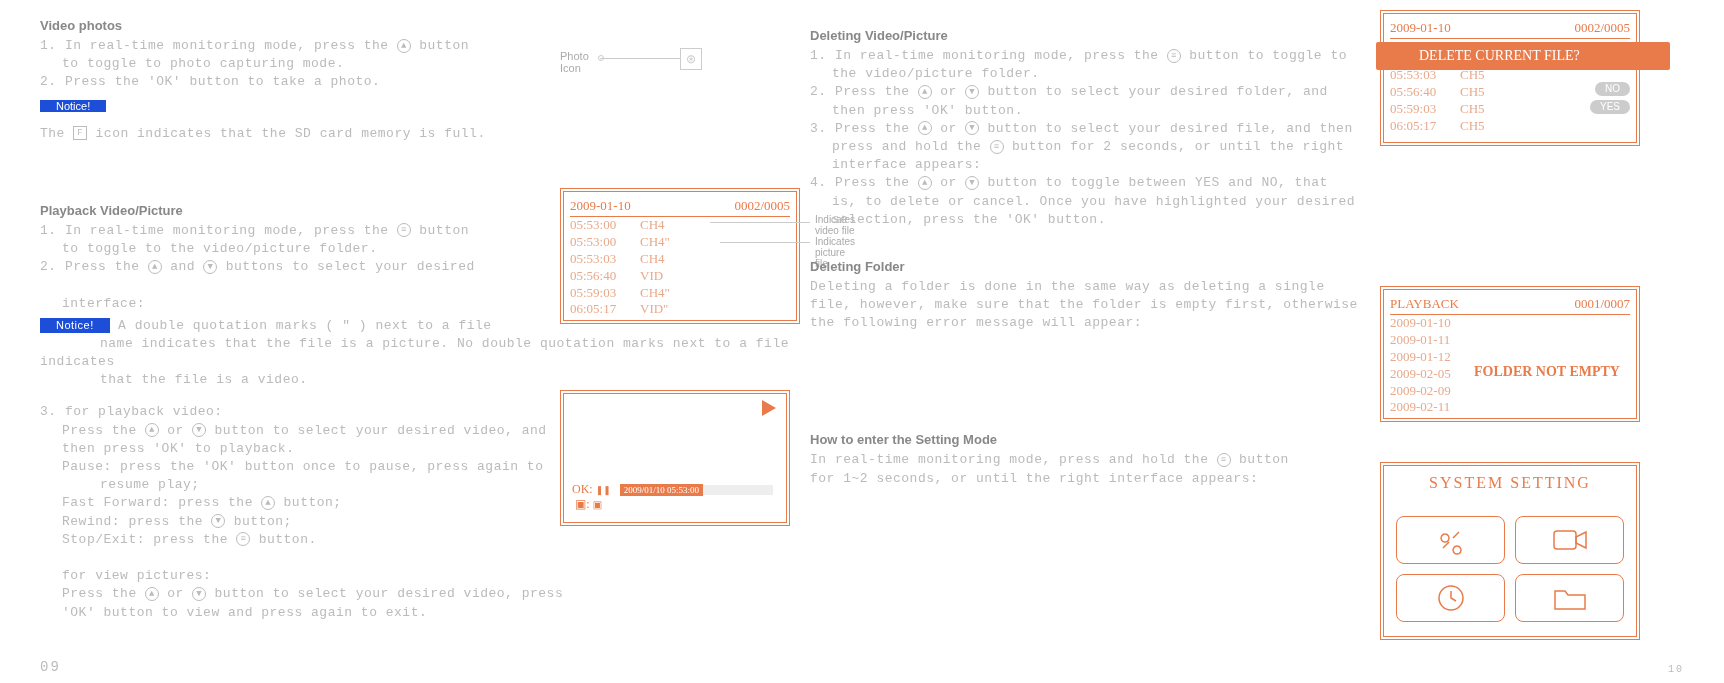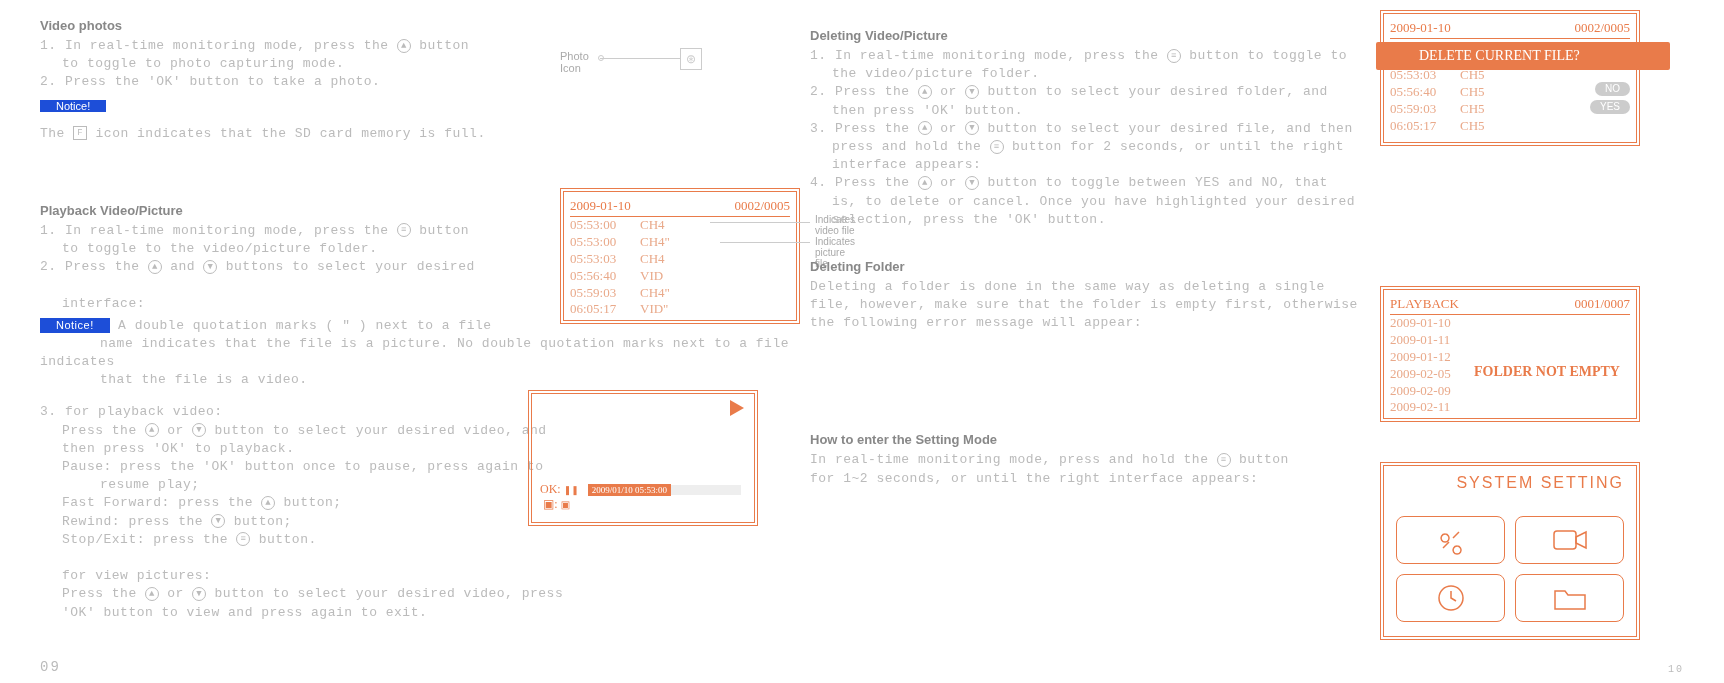--- a/index.html
+++ b/index.html
@@ -11,21 +11,21 @@
     background: #fff;
     width: 1724px;
     height: 683px;
     position: relative;
     font-size: 13px;
   }
   .page-left { position: absolute; left: 40px; top: 0; width: 760px; }
   .page-right { position: absolute; left: 810px; top: 10px; width: 560px; }
   .illustrations { position: absolute; left: 1380px; top: 10px; width: 320px; }
   .playback-illustration { position: absolute; left: 560px; top: 188px; width: 240px; }
-  .player-illustration { position: absolute; left: 528px; top: 390px; width: 230px; height: 150px; }
+  .player-illustration { position: absolute; left: 560px; top: 390px; width: 230px; height: 150px; }
 
   .section-title { font-weight: bold; color: #888; font-size: 13px; margin-top: 18px; margin-bottom: 4px; }
   .para { font-family: "Courier New", monospace; color: #bbb; font-size: 13px; line-height: 1.4; letter-spacing: 0.5px; }
   .indent { padding-left: 22px; }
   .indent2 { padding-left: 60px; }
   .notice { display: inline-block; background: #1d4ed8; color: #fff; padding: 0 16px; font-size: 11px; font-family: Arial; }
   .inline-icon { display: inline-block; width: 14px; height: 14px; border: 1px solid #bbb; border-radius: 50%; font-size: 9px; text-align: center; line-height: 12px; vertical-align: middle; color:#bbb; }
   .inline-box { display: inline-block; width: 14px; height: 14px; border: 1px solid #bbb; font-size: 9px; text-align: center; line-height: 12px; vertical-align: middle; color:#bbb; }
 
   .screen-box { border: 1px solid #e97b4a; padding: 2px; background: #fff; }
@@ -51,21 +51,21 @@
   .play-triangle { position:absolute; right:10px; top:6px; width:0; height:0; border-left:14px solid #e97b4a; border-top:8px solid transparent; border-bottom:8px solid transparent; }
   .player-bar { position:absolute; bottom:10px; left:8px; right:8px; font-family: serif; color:#e97b4a; font-size:12px; }
   .player-progress { display:inline-block; background:#e97b4a; color:#fff; font-size:9px; padding:1px 4px; vertical-align:middle; }
   .player-progress-track { display:inline-block; width:70px; height:10px; background:#eee; vertical-align:middle; }
 
   .folder-list { font-family: serif; color:#e9a98a; font-size:13px; line-height:1.3; }
   .folder-not-empty { position:absolute; color:#e97b4a; font-family: serif; font-weight:bold; font-size:14px; }
 
   .sys-box { border:1px solid #e97b4a; padding:2px; width: 260px; }
   .sys-inner { border:1px solid #e97b4a; padding: 8px 12px 14px 12px; }
-  .sys-title { font-family: Liberation Sans, sans-serif; color:#e97b4a; font-size:16px; letter-spacing:2px; text-align:right; margin-bottom:24px; }
+  .sys-title { font-family: Liberation Serif, serif; color:#e97b4a; font-size:16px; letter-spacing:2px; text-align:center; margin-bottom:24px; }
   .sys-grid { display:grid; grid-template-columns: 1fr 1fr; gap:10px; }
   .sys-cell { border:1px solid #e97b4a; border-radius:8px; height:48px; display:flex; align-items:center; justify-content:center; }
   .sys-cell svg { stroke:#e97b4a; fill:none; stroke-width:1.5; }
 
   .page-num-left { position:absolute; left:40px; bottom:8px; font-family: "Courier New", monospace; color:#bbb; font-size:14px; letter-spacing:2px; }
   .page-num-right { position:absolute; right:40px; bottom:8px; font-family: "Courier New", monospace; color:#bbb; font-size:10px; letter-spacing:2px; }
 </style>
 </head>
 <body>
 

